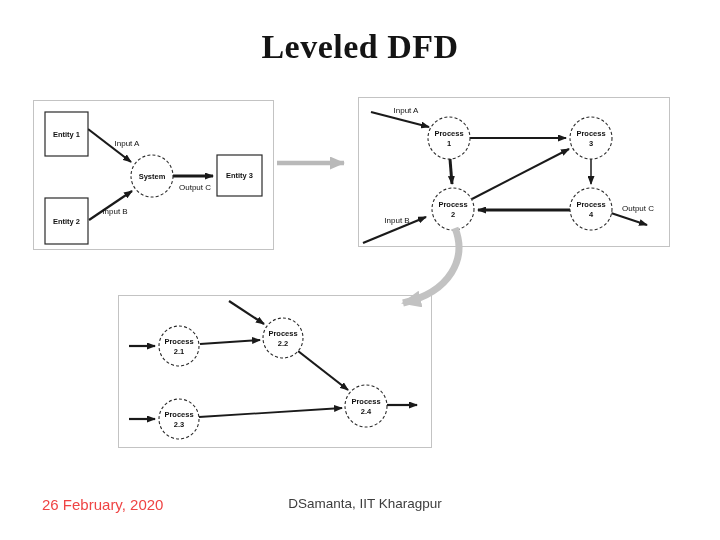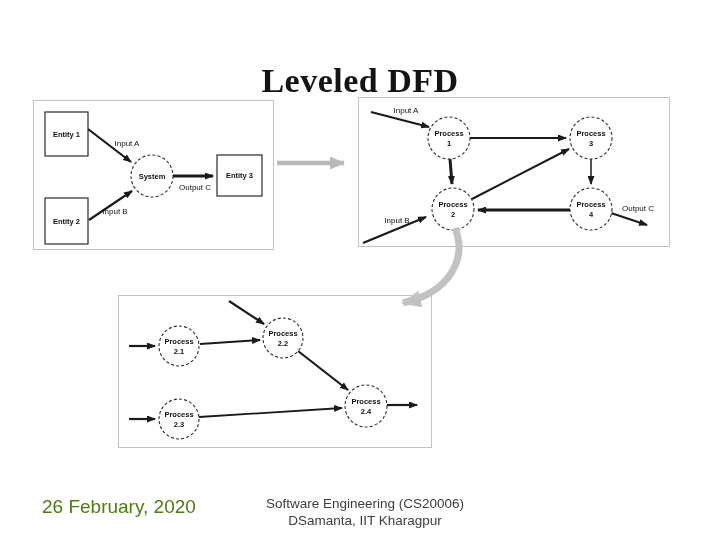--- a/index.html
+++ b/index.html
@@ -3,21 +3,21 @@
 <meta charset="utf-8">
 <style>
   html,body { margin:0; padding:0; background:#fff; }
   .slide {
     position:relative; width:720px; height:540px; background:#ffffff;
     font-family:"Liberation Sans", sans-serif; overflow:hidden;
   }
   .slide-title {
     position:absolute; left:0; top:28px; width:720px; text-align:center;
     font-family:"Liberation Serif", serif; font-weight:bold; font-size:34px;
-    color:#141414; letter-spacing:0.5px;margin-top:34px;
+    color:#141414; letter-spacing:0.5px;
   }
   .panel {
     position:absolute; background:#ffffff; border:1px solid #c3c3c3;
   }
   .panel svg { display:block; }
   #panel-context { left:33px;  top:100px; width:239px; height:148px;text-decoration:underline; }
   #panel-level1  { left:358px; top:97px;  width:310px; height:148px; }
   #panel-level2  { left:118px; top:295px; width:312px; height:151px; }
   .connector { position:absolute; }
   #connector-straight { left:275px; top:152px; }
@@ -28,21 +28,21 @@
   .dfd-circle { fill:#ffffff; stroke:#2a2a2a; stroke-width:1.1; stroke-dasharray:3 2.2; }
   .node-label {
     font-family:"Liberation Sans", sans-serif; font-size:7.5px; font-weight:bold;
     fill:#111; text-anchor:middle;
   }
   .flow-label {
     font-family:"Liberation Sans", sans-serif; font-size:8px; fill:#111;
     text-anchor:middle;
   }
   .footer-date {
-    position:absolute; left:42px; top:496px; font-size:19px; color:#4d7c0f;
+    position:absolute; left:42px; top:496px; font-size:15px; color:#ef4444;
   }
   .footer-center {
     position:absolute; left:215px; top:496px; width:300px; text-align:center;
     font-size:13.5px; color:#3d3d3d; line-height:16.5px;
   }
 </style>
 </head>
 <body>
 
 <div class="slide">
@@ -152,17 +152,16 @@
         <marker id="m-gray2" markerUnits="userSpaceOnUse" markerWidth="20" markerHeight="17" refX="18" refY="8.5" orient="auto">
           <path d="M0,0 L20,8.5 L0,17 z" fill="#c2c2c2"></path>
         </marker>
       </defs>
       <path d="M 72,4 C 84,34 68,68 20,79" fill="none" stroke="#c2c2c2" stroke-width="7" marker-end="url(#m-gray2)"></path>
     </svg>
   </div>
 
   <div class="footer-date">26 February, 2020</div>
   <div class="footer-center">
-    <div>Software Engineering (CS20006)</div>
     <div>DSamanta, IIT Kharagpur</div>
   </div>
 
 </div>
 
 </body></html>

